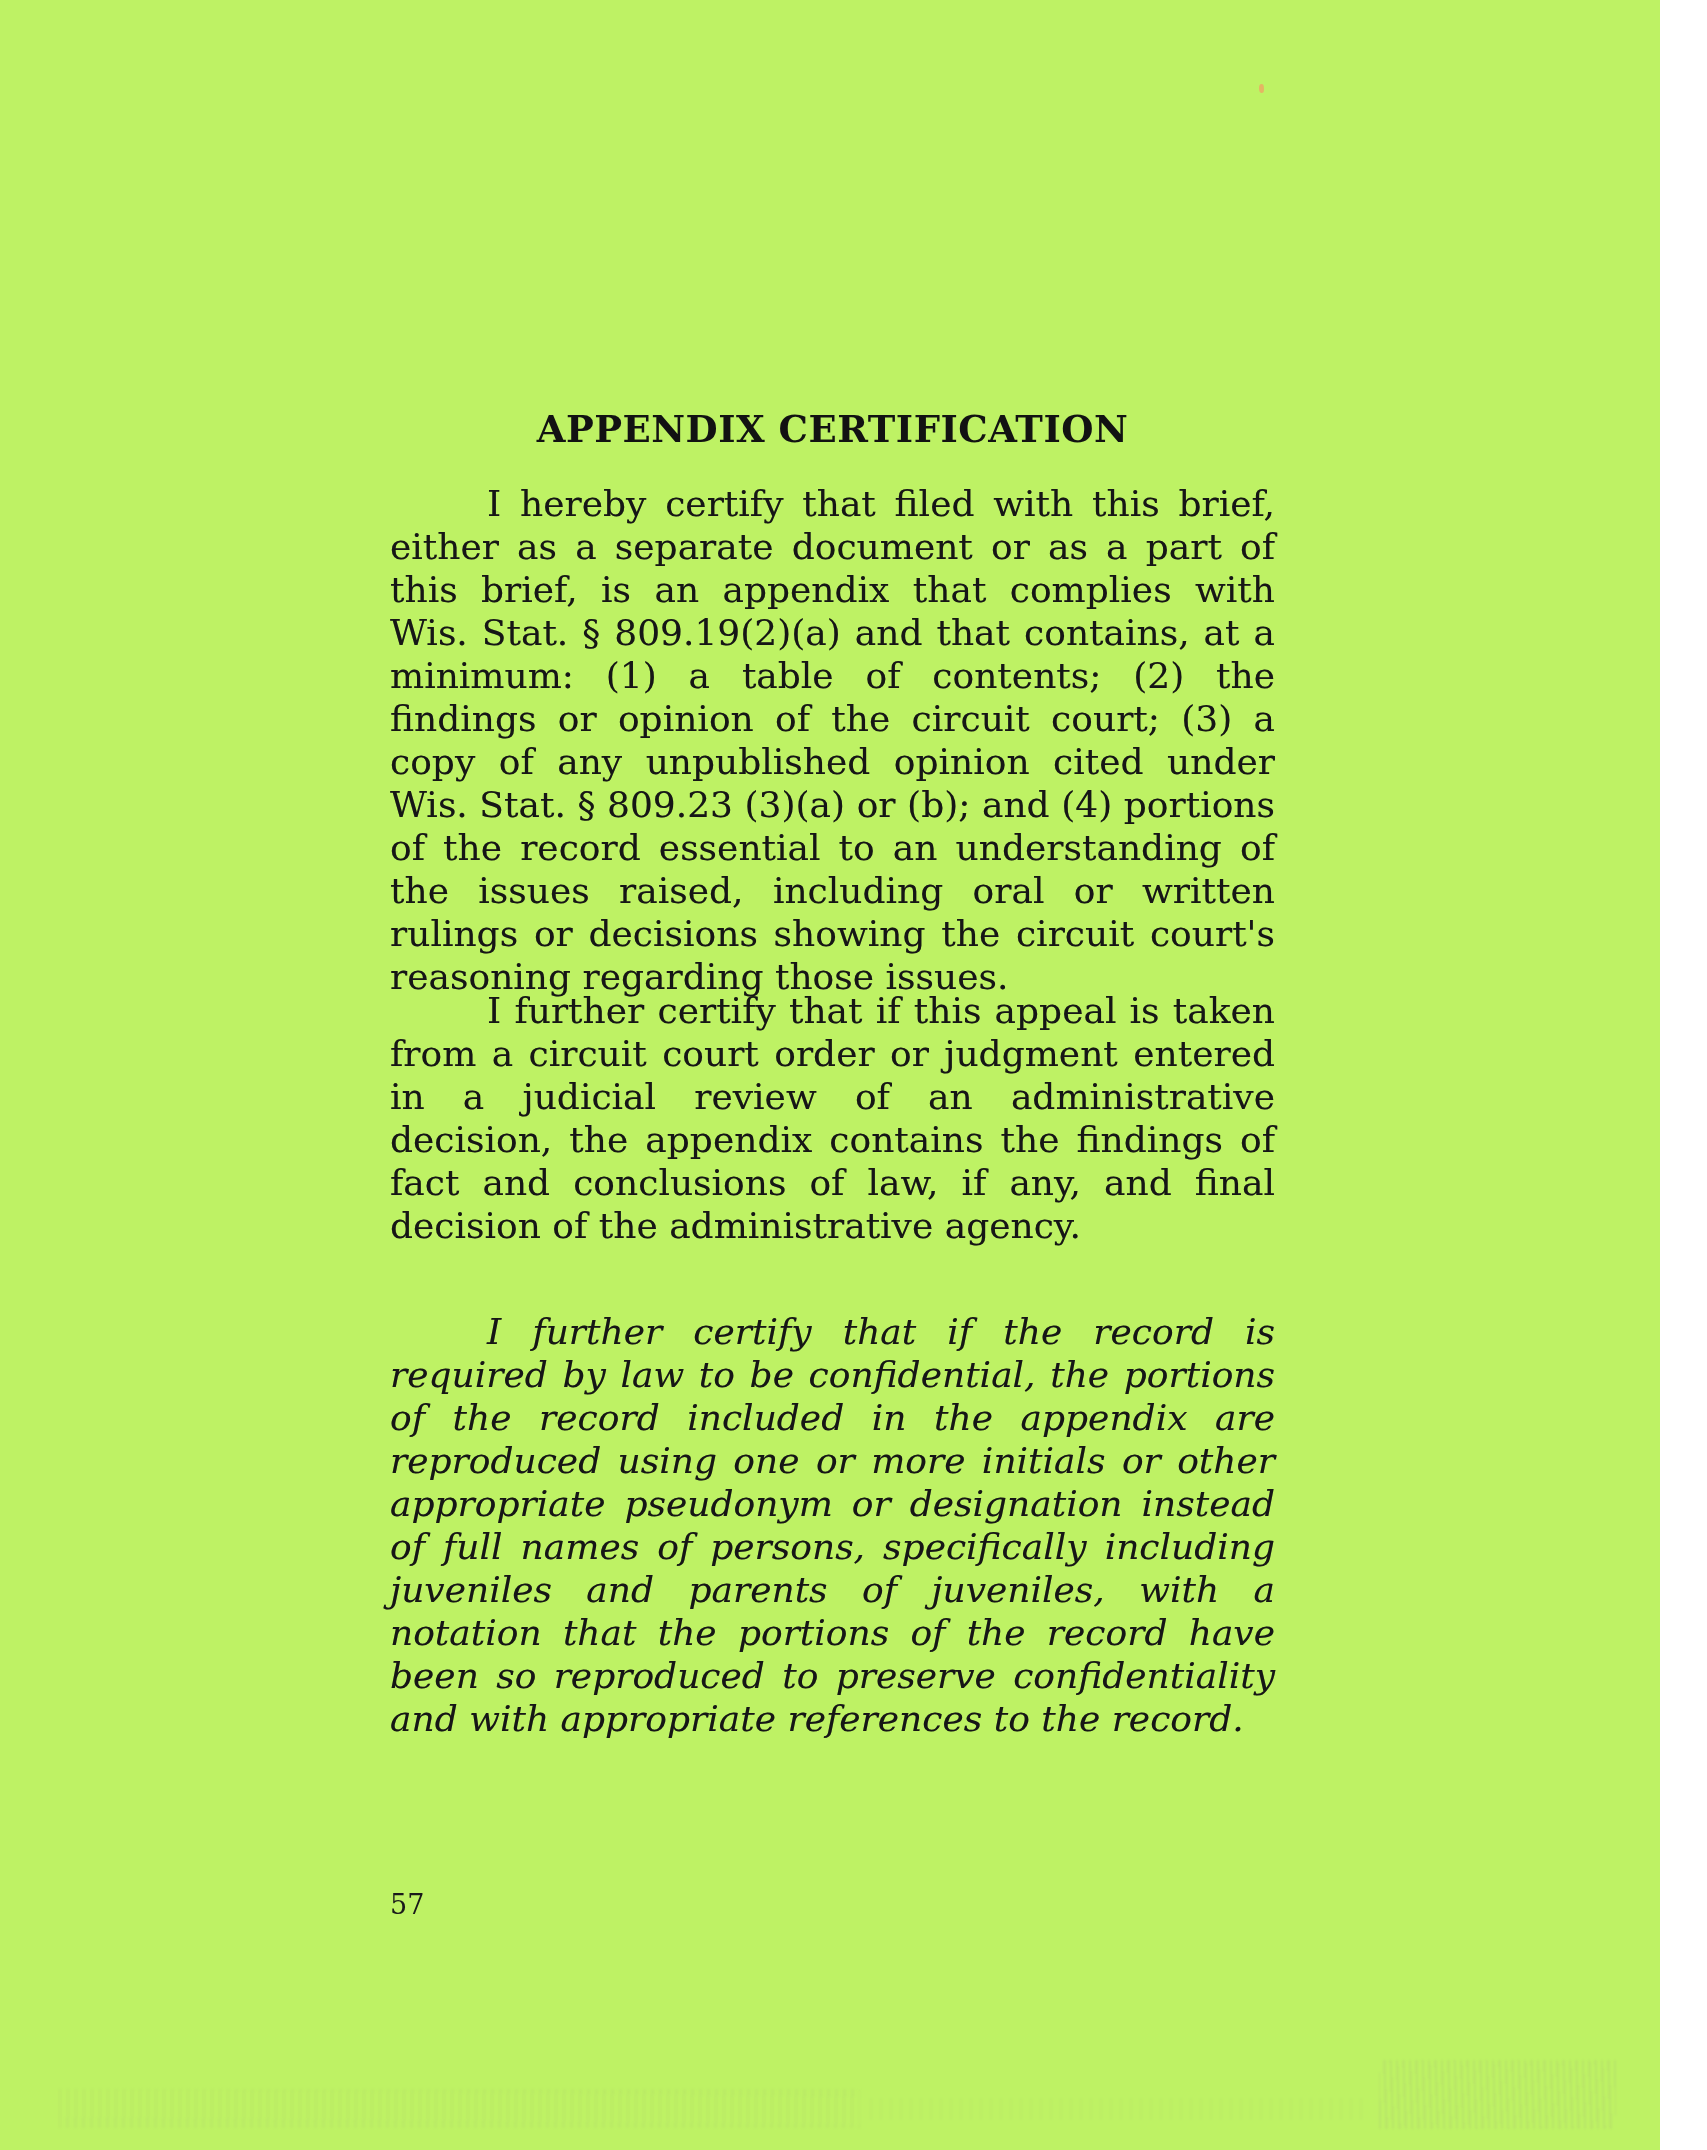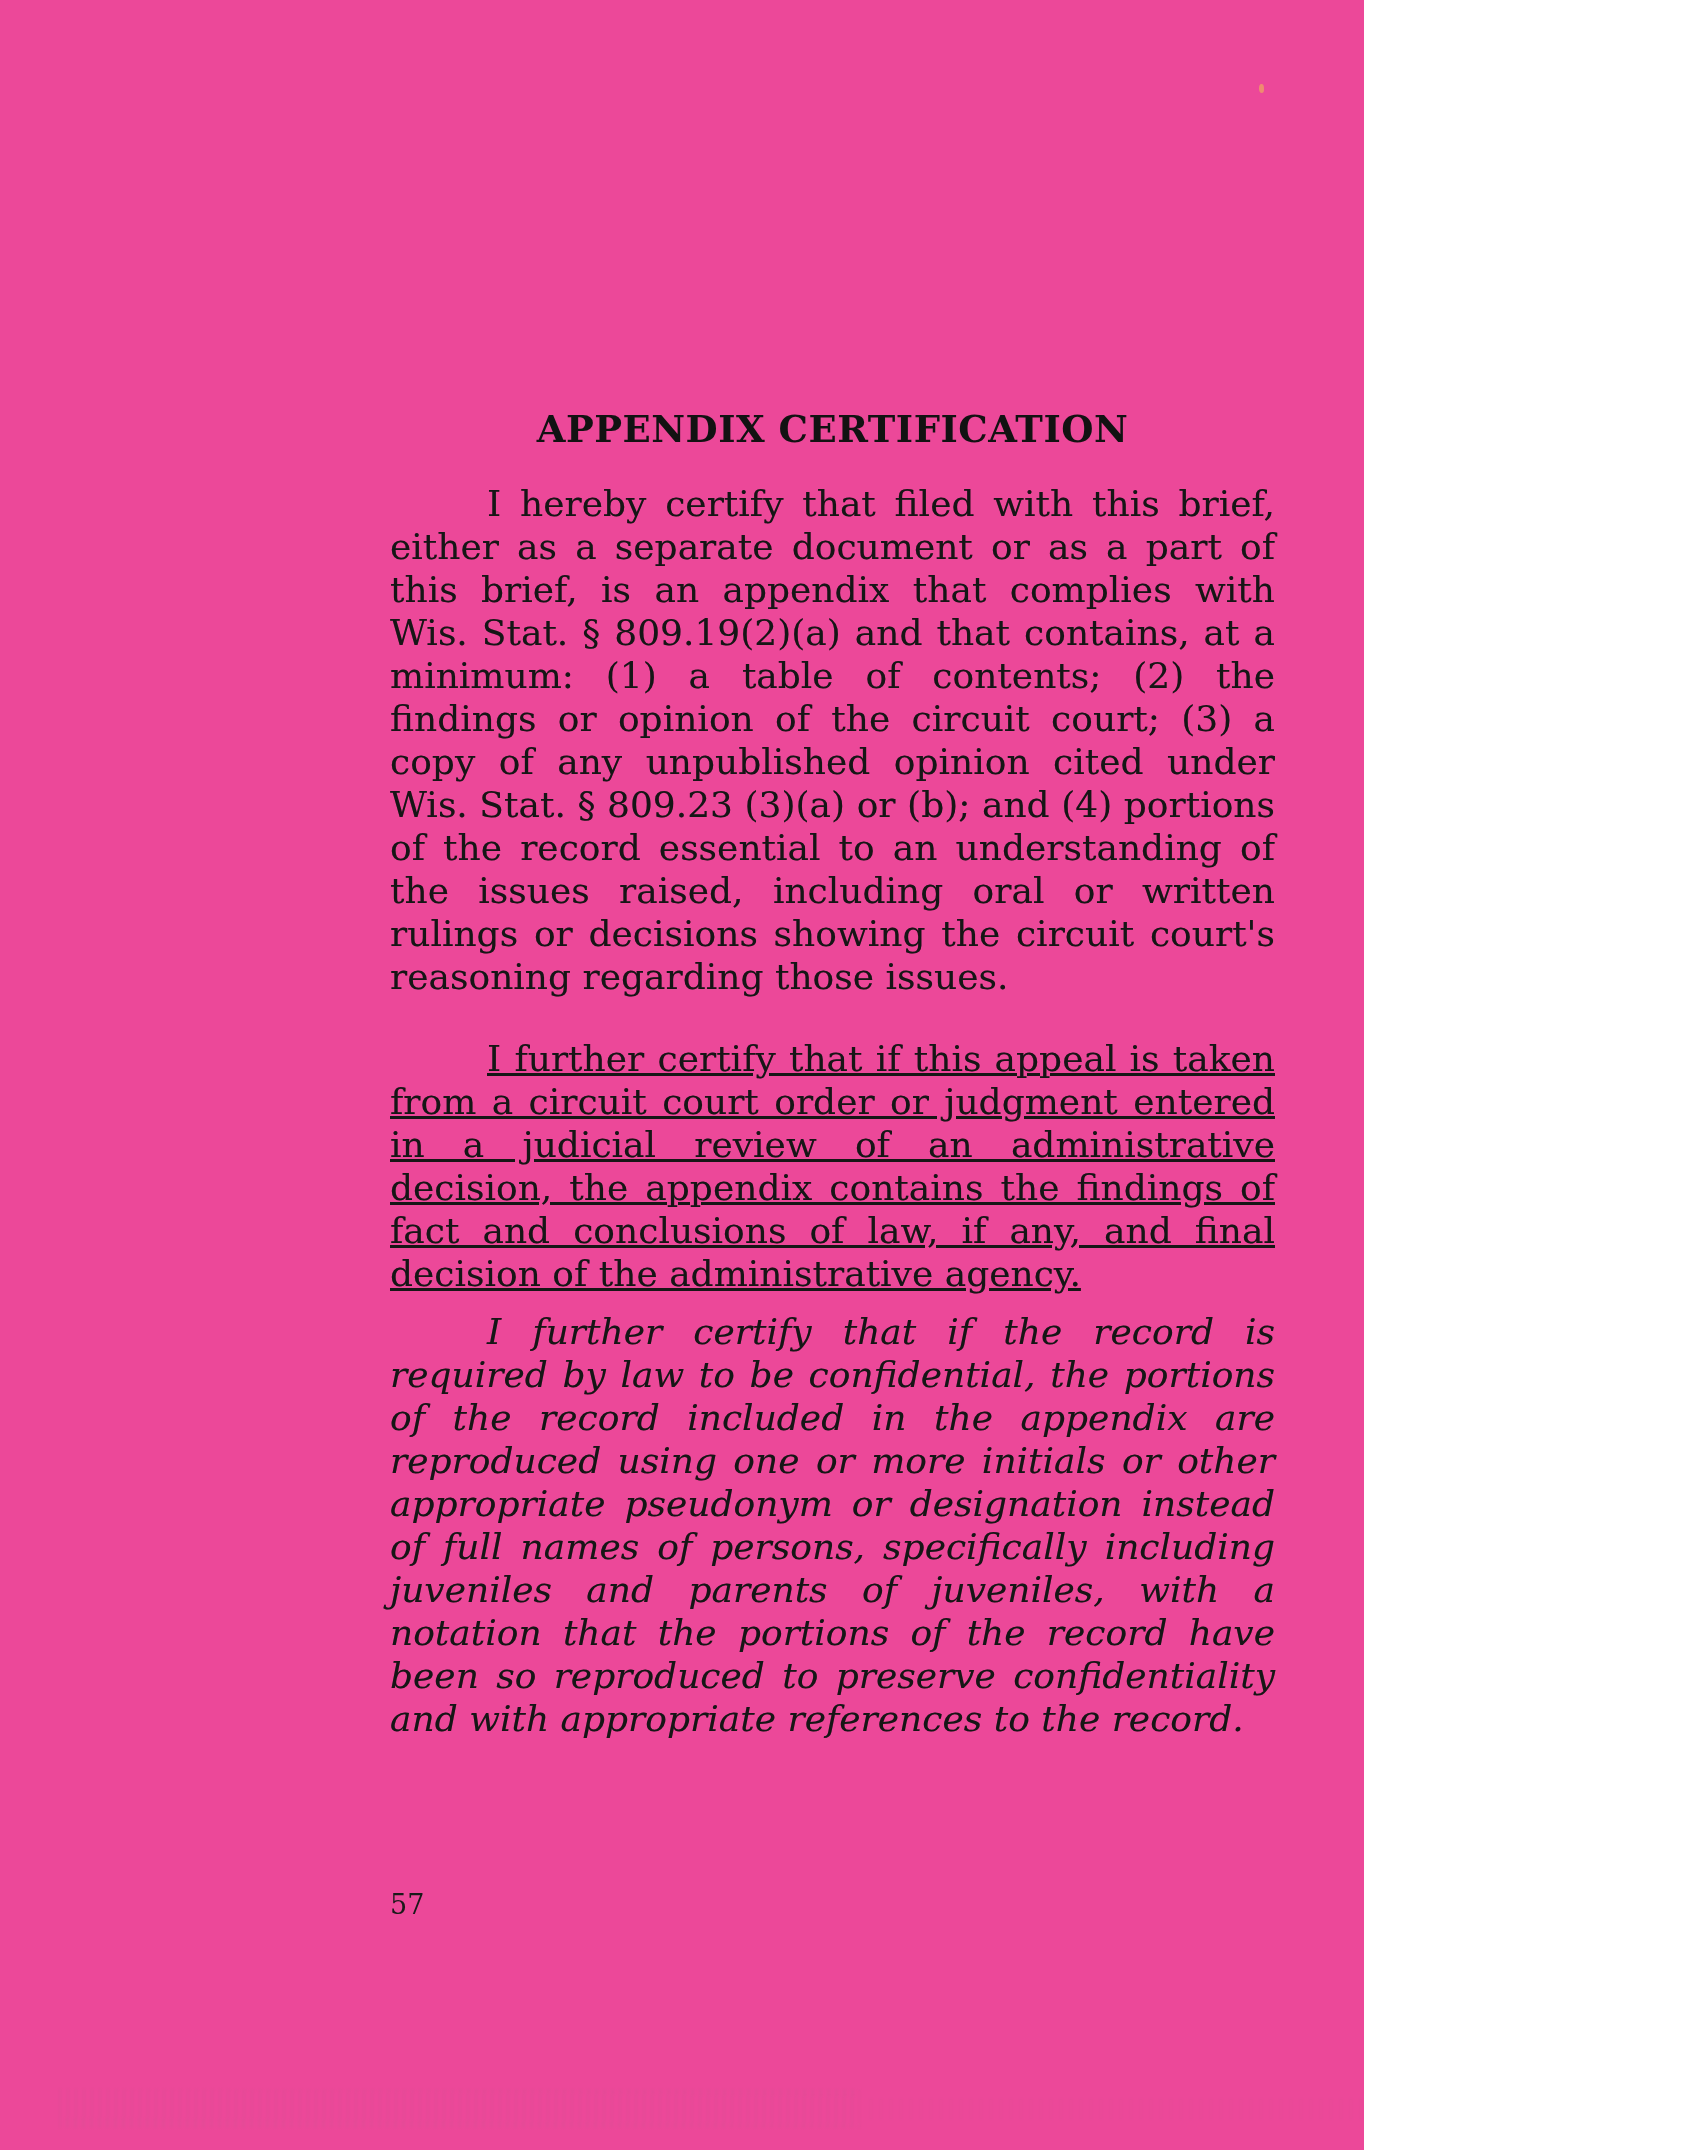--- a/index.html
+++ b/index.html
@@ -2,23 +2,23 @@
 <html style="font-size:8px"><head>
 <meta charset="utf-8">
 <style>
   html, body {
     margin: 0;
     padding: 0;
     background: #ffffff;
   }
   .sheet {
     position: relative;
-    width: 1364px;
+    width: 1660px;
     height: 2151px;
-    background: #ec4899;
+    background: #bef264;
     overflow: hidden;
     font-family: "DejaVu Serif", "Liberation Serif", serif;
     color: #131313;
   }
   .doc-title {
     position: absolute;
     left: 390px;
     top: 382px;
     width: 885px;
     text-align: center;
@@ -33,21 +33,21 @@
     left: 390px;
     width: 885px;
     font-size: 36px;
     line-height: 43px;
     text-align: justify;
     text-indent: 97px;
     color: #161616;
     text-shadow: 0 0 0.5px rgba(20,20,20,0.35);
   }
   .para-1 { top: 446px; }
-  .para-2 { top: 1001px; text-decoration: underline; }
+  .para-2 { top: 953px; }
   .para-3 { top: 1274px; font-style: italic; }
   .page-number {
     position: absolute;
     left: 390px;
     top: 1889px;
     width: 885px;
     text-align: left;
     font-size: 27px;
     color: #1a1a1a;
   }

